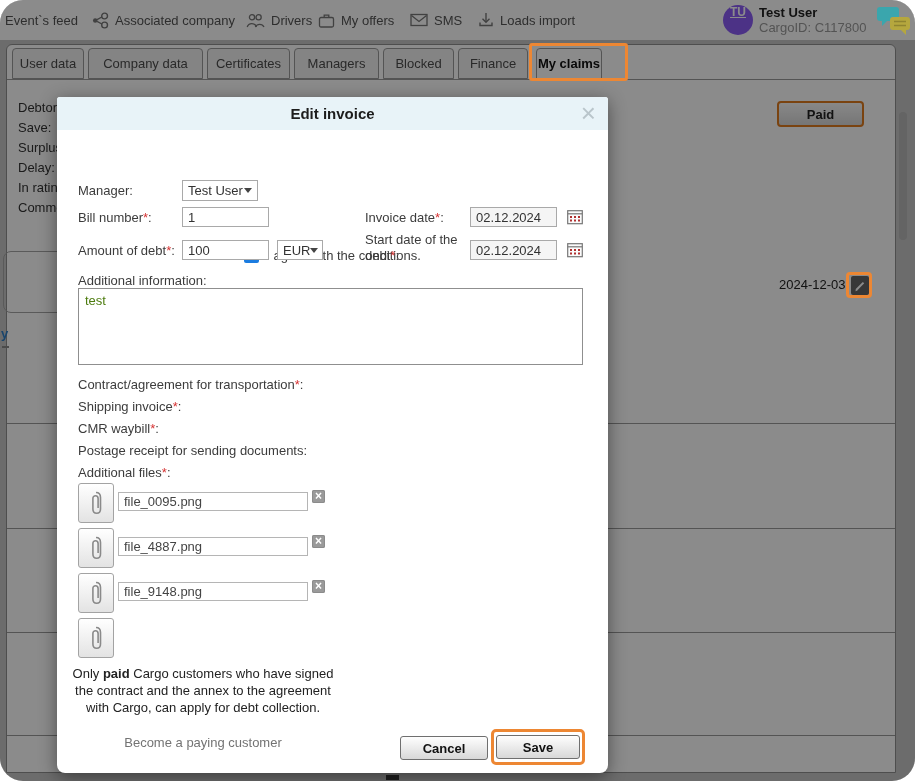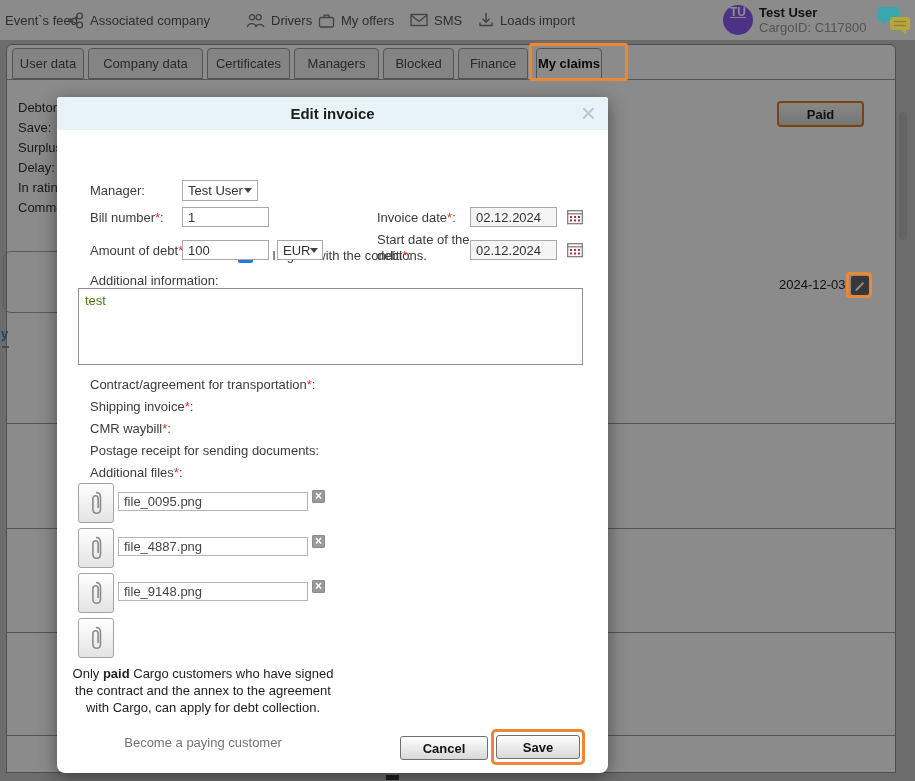--- a/index.html
+++ b/index.html
@@ -1,17 +1,17 @@
 <!DOCTYPE html>
 <html><head>
 <meta charset="utf-8">
 <style>
   html,body{margin:0;padding:0;}
   body{font-family:"Liberation Sans", sans-serif;}
-  .canvas{position:relative;width:915px;height:781px;background:#c7c7c7;overflow:hidden;}
+  .canvas{position:relative;width:915px;height:781px;background:#c7c7c7;overflow:hidden;border-radius:23px;}
   .abs{position:absolute;}
   
   .topbar{left:0;top:0;width:915px;height:40px;background:#ffffff;}
   .nav-item{top:0;height:40px;display:flex;align-items:center;gap:6px;color:#555;font-size:13px;cursor:pointer;}
   .nav-item svg{display:block;}
   .avatar{width:30px;height:30px;border-radius:50%;background:#8b5cf6;color:#fff;font-size:12px;font-weight:bold;display:flex;align-items:flex-start;justify-content:center;text-decoration:underline;}
   .uname{font-size:13px;font-weight:bold;color:#222;line-height:14px;}
   .ucargo{font-size:13px;color:#9a9a9a;line-height:15px;}
   .panel{left:6px;top:44px;width:890px;height:729px;background:#ffffff;border:1px solid #8f8f8f;border-radius:6px 6px 0 0;box-sizing:border-box;}
   .tab{top:48px;height:31px;background:#f2f2f2;border:1px solid #9a9a9a;border-radius:4px 4px 0 0;box-sizing:border-box;display:flex;align-items:center;justify-content:center;font-size:13px;color:#4c4c4c;cursor:pointer;}
@@ -30,21 +30,21 @@
   
   .overlay{left:0;top:0;width:915px;height:781px;background:rgba(0,0,0,0.455);z-index:5;}
   .hl{border:3px solid #ED8733;border-radius:3px;z-index:6;box-sizing:border-box;}
   .chatw{left:876px;top:6px;width:38px;height:32px;z-index:6;cursor:pointer;}
   
   .modal{left:57px;top:97px;width:551px;height:676px;background:#fff;border-radius:3px 3px 8px 8px;box-shadow:0 4px 18px rgba(0,0,0,0.45);z-index:7;}
   .m-head{left:0;top:0;width:551px;height:33px;background:#E8F3F8;border-radius:3px 3px 0 0;display:flex;align-items:center;justify-content:center;font-size:15px;font-weight:bold;color:#1d1d1d;}
   .m-close{right:12px;top:1px;font-size:26px;color:#b9c5cb;cursor:pointer;line-height:30px;}
   .agree-row{left:0;top:151px;width:551px;display:flex;align-items:center;justify-content:center;gap:7px;position:absolute;}
   .chk{width:15px;height:15px;background:#1B7CE0;border-radius:2px;color:#fff;font-size:11px;display:flex;align-items:center;justify-content:center;font-family:"DejaVu Sans",sans-serif;cursor:pointer;}
-  .lbl{font-size:13px;color:#3c3c3c;white-space:nowrap;margin-left:12px;}
+  .lbl{font-size:13px;color:#3c3c3c;white-space:nowrap;}
   .req{color:#d63333;}
   .inp{border:1px solid #a9a9a9;box-sizing:border-box;font-size:13px;color:#333;padding:0 5px;font-family:"Liberation Sans",sans-serif;background:#fff;}
   .sel{border:1px solid #a9a9a9;box-sizing:border-box;background:#fff;display:flex;align-items:center;justify-content:space-between;padding:0 5px;font-size:13px;color:#333;cursor:pointer;}
   .tri{width:0;height:0;border-left:4px solid transparent;border-right:4px solid transparent;border-top:5px solid #444;}
   .dateinp{background:#f5f5f5;}
   .calbtn{width:16px;height:16px;cursor:pointer;}
   .ta{border:1px solid #8f8f8f;box-sizing:border-box;font-size:13px;color:#4d7c0f;padding:4px 6px;resize:none;font-family:"Liberation Sans",sans-serif;}
   .clipbtn{width:36px;height:40px;border:1px solid #a3a3a3;border-radius:3px;background:linear-gradient(#ffffff,#e3e3e3);box-sizing:border-box;display:flex;align-items:center;justify-content:center;cursor:pointer;}
   .delbtn{width:13px;height:13px;background:#9a9a9a;border-radius:2px;color:#fff;font-size:12px;font-weight:bold;line-height:12px;text-align:center;cursor:pointer;box-shadow:inset 0 0 0 1px #8b8b8b;}
   .note{left:0;top:568px;width:292px;text-align:center;font-size:13px;color:#222;line-height:17px;position:absolute;}
@@ -54,21 +54,21 @@
 </style>
 </head>
 <body>
 
 <div class="canvas">
 
   <div class="abs topbar">
     <div class="abs nav-item" style="left:5px;">
       <span>Event`s feed</span>
     </div>
-    <div class="abs nav-item" style="left:67px;">
+    <div class="abs nav-item" style="left:92px;">
       <span>
           <svg width="17" height="17" viewBox="0 0 17 17">
             <circle cx="3.2" cy="8.5" r="2.2" fill="#777"></circle>
             <circle cx="12.6" cy="4" r="2.9" fill="none" stroke="#777" stroke-width="1.4"></circle>
             <circle cx="12.6" cy="13" r="2.9" fill="none" stroke="#777" stroke-width="1.4"></circle>
             <line x1="5" y1="7.6" x2="9.9" y2="5" stroke="#777" stroke-width="1.2"></line>
             <line x1="5" y1="9.4" x2="9.9" y2="12" stroke="#777" stroke-width="1.2"></line>
           </svg>
         </span>
       <span>Associated company</span>

